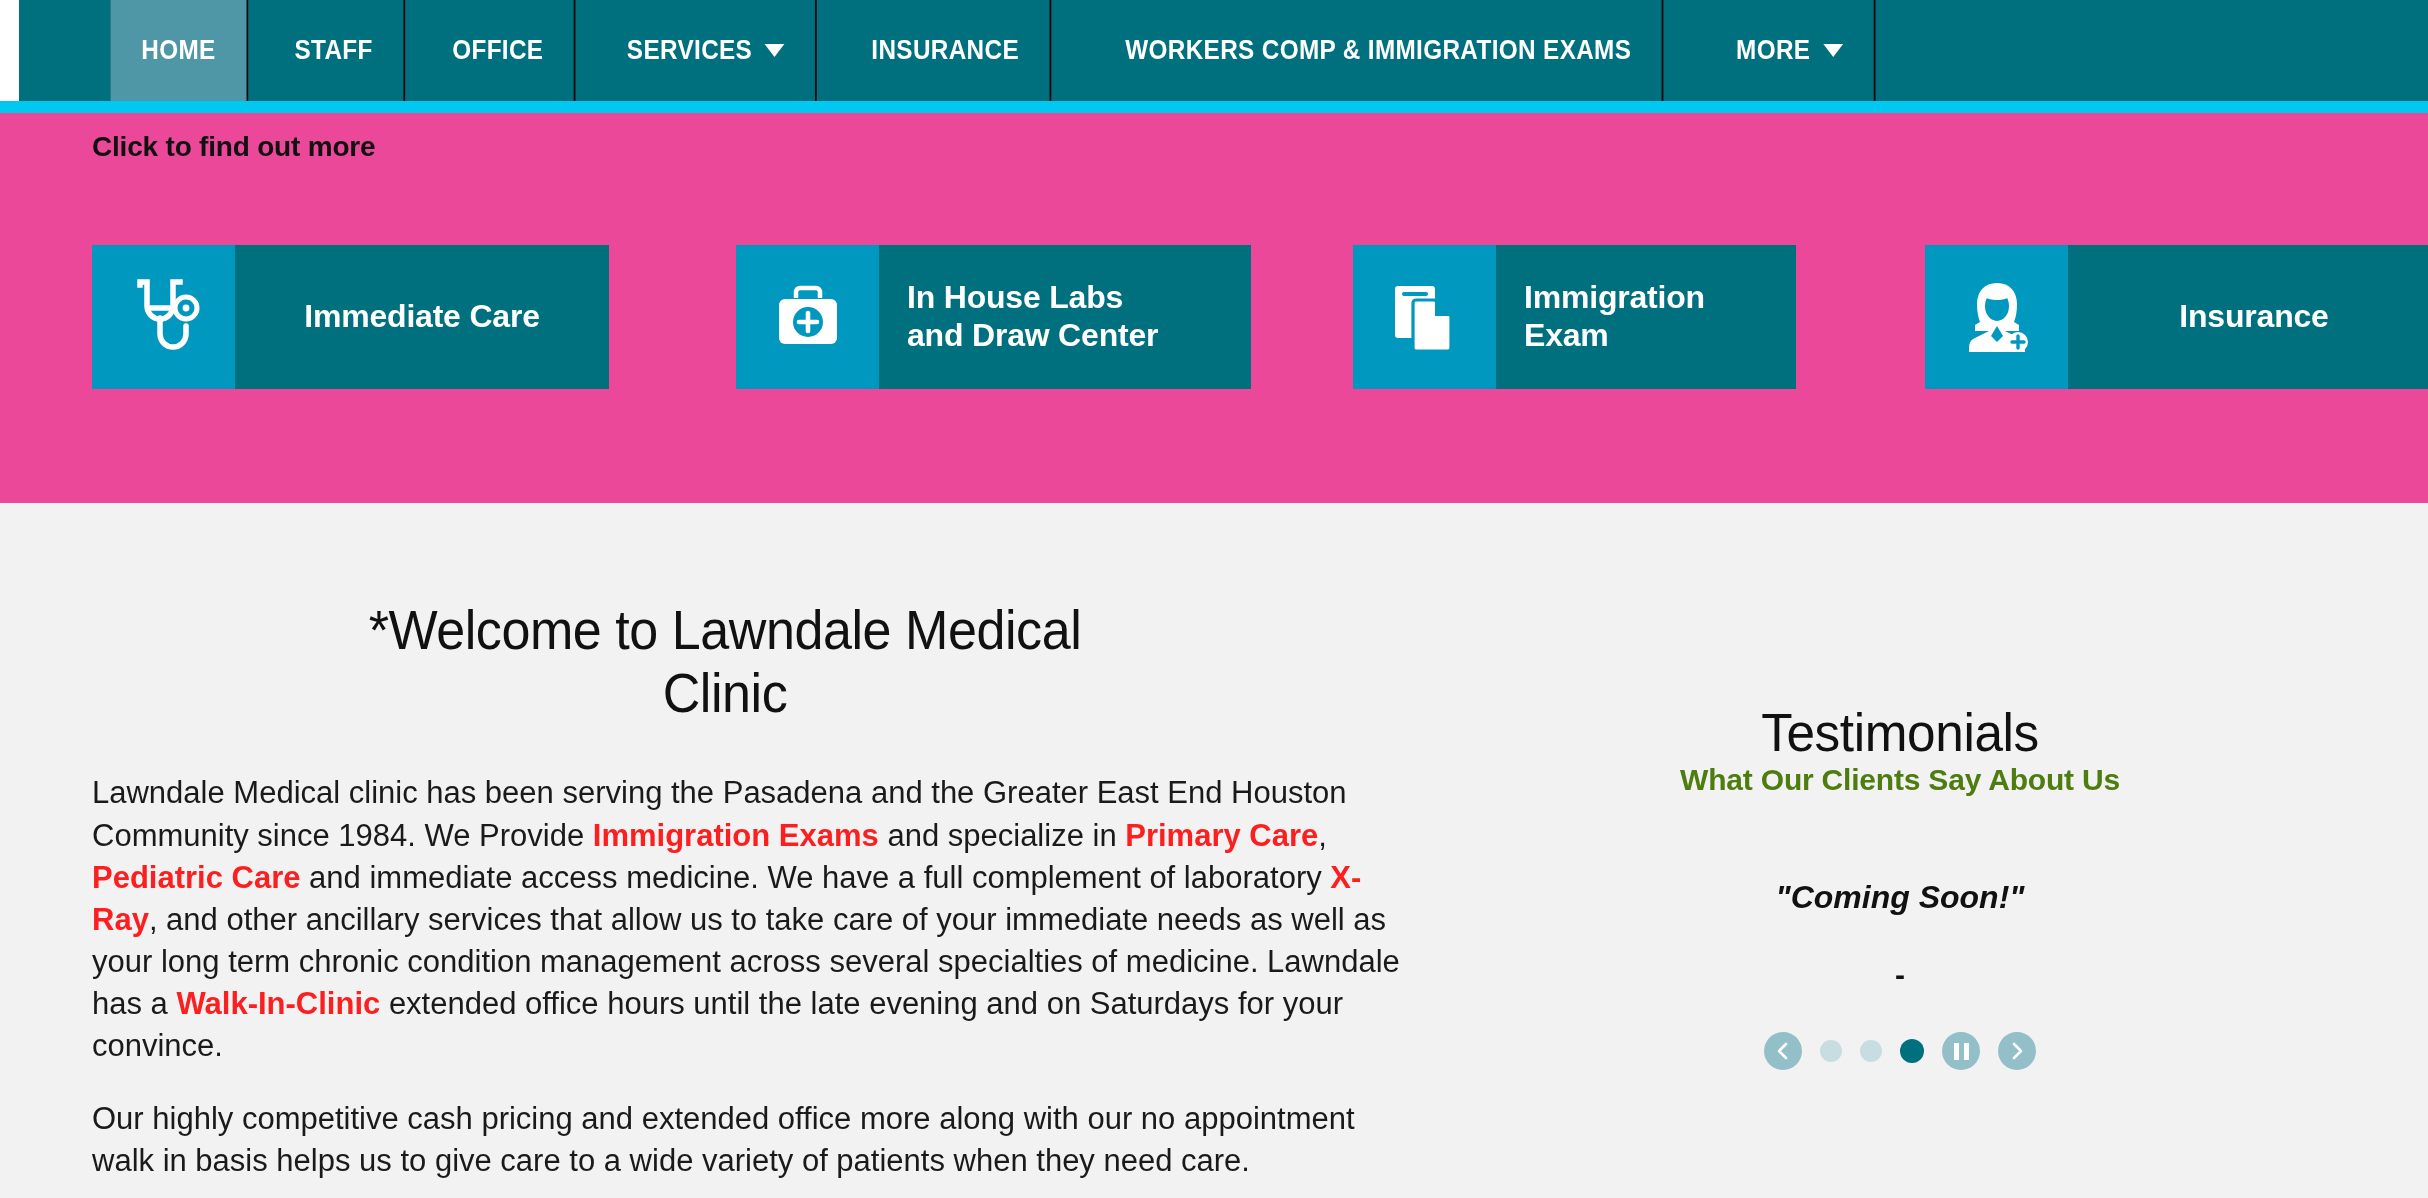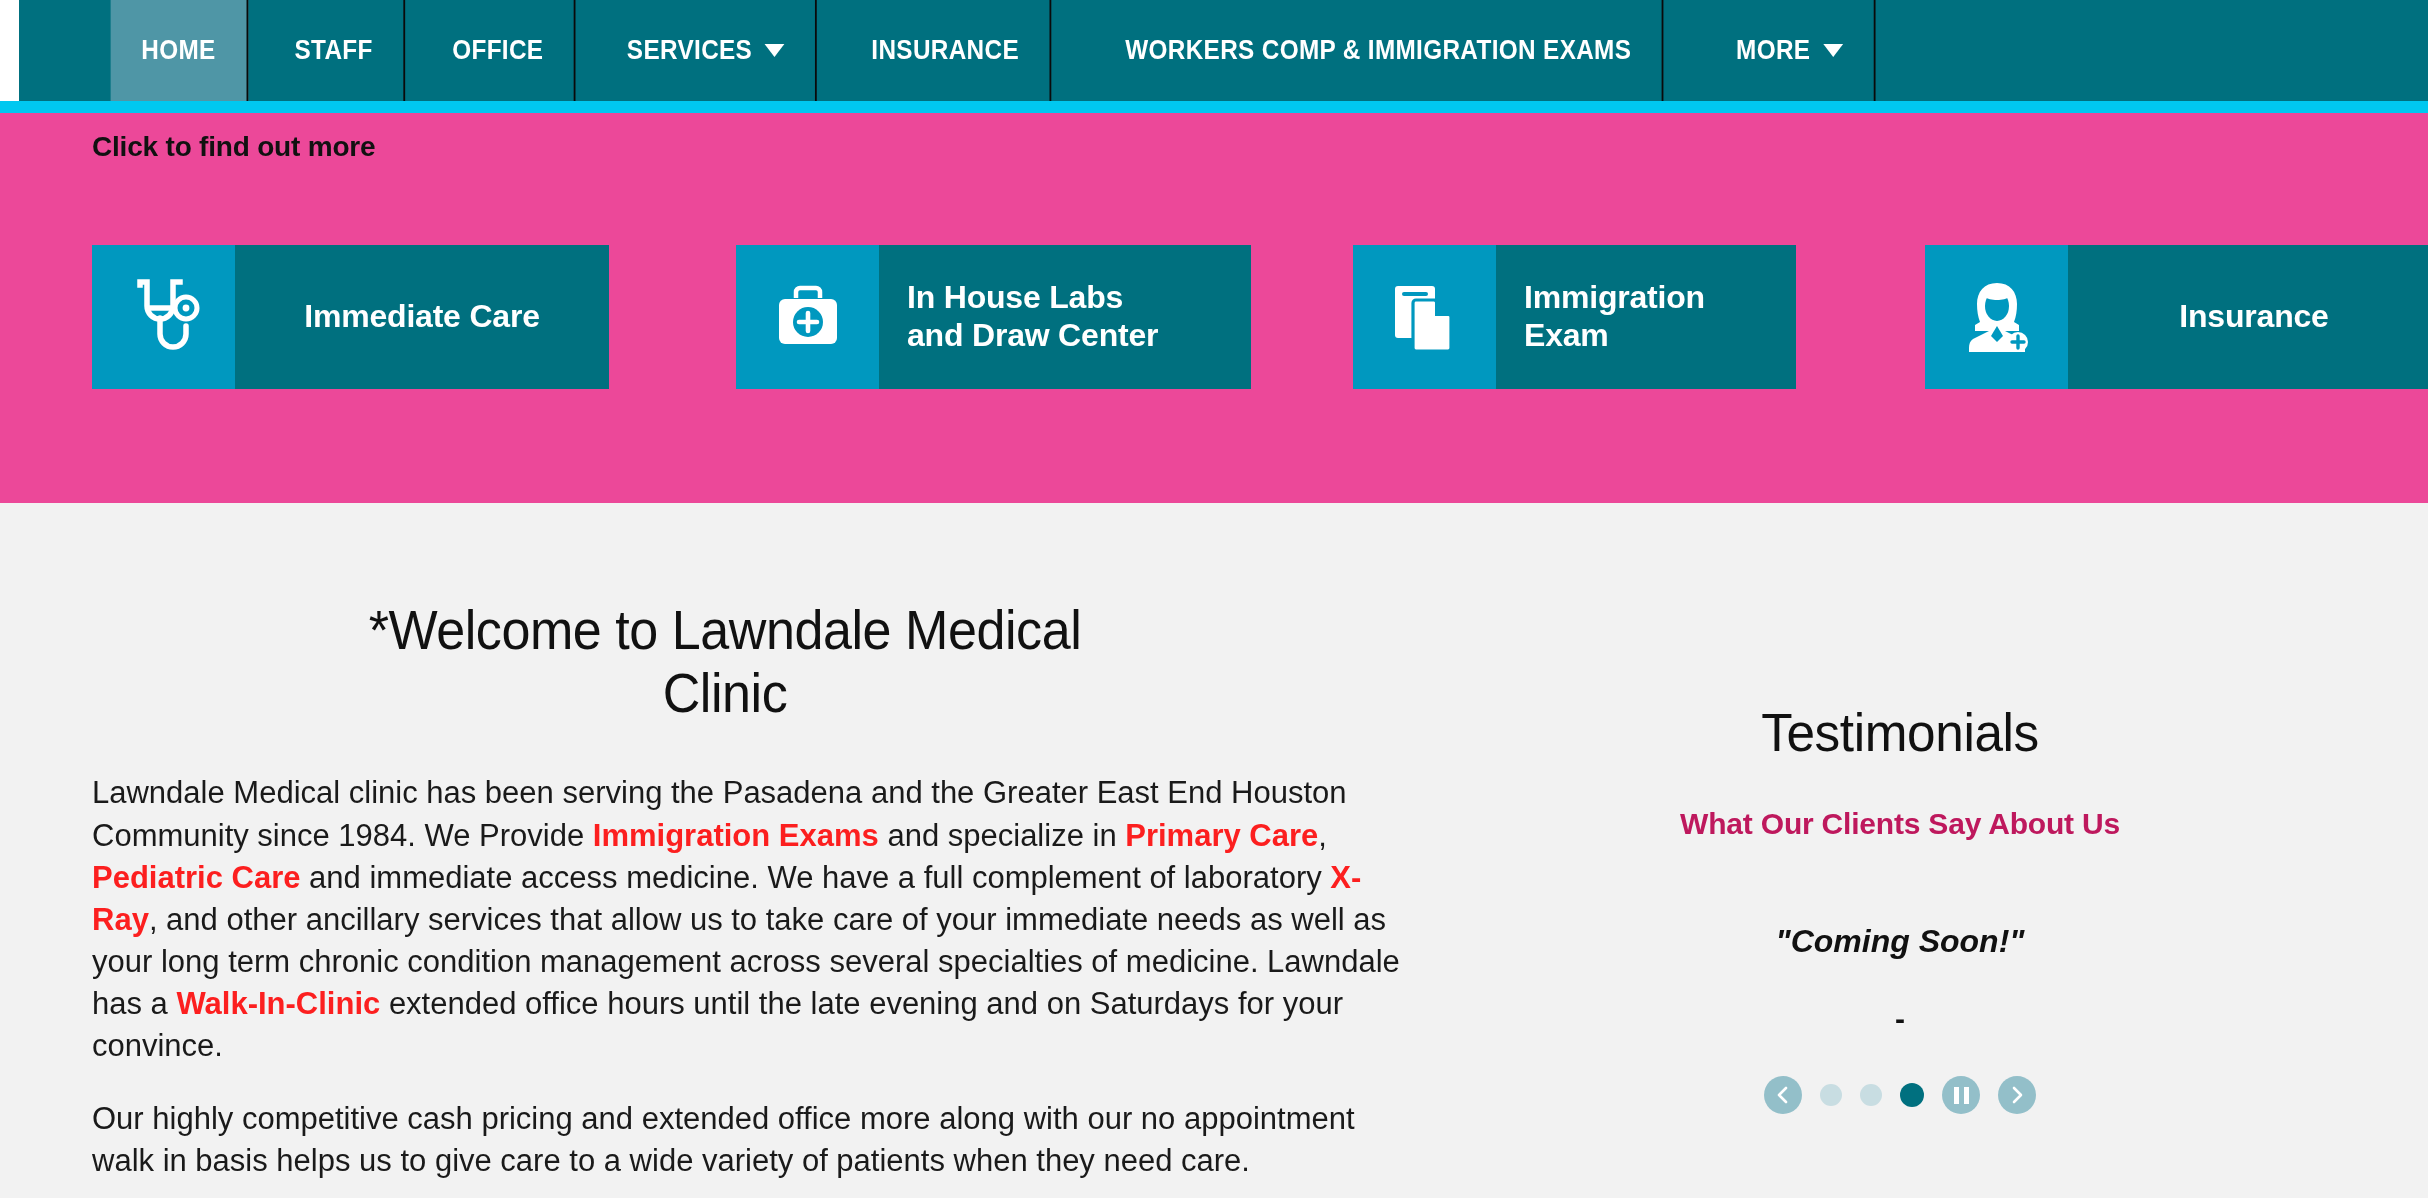--- a/index.html
+++ b/index.html
@@ -158,24 +158,23 @@
   .t-title {
     margin-top: 198px;
     font-size: 54px;
     font-weight: 400;
     color: #111111;
     letter-spacing: -0.4px;
     font-stretch: condensed;
     transform: scaleX(0.95);
   }
   .t-sub {
-    margin-top: 44px;
     font-size: 30px;
     font-weight: 700;
-    color: #be185d;
+    color: #4d7c0f;
     letter-spacing: -0.2px;
   }
   .t-quote {
     margin-top: 82px;
     font-size: 32px;
     font-weight: 700;
     font-style: italic;
     color: #111111;
   }
   .t-dash {

